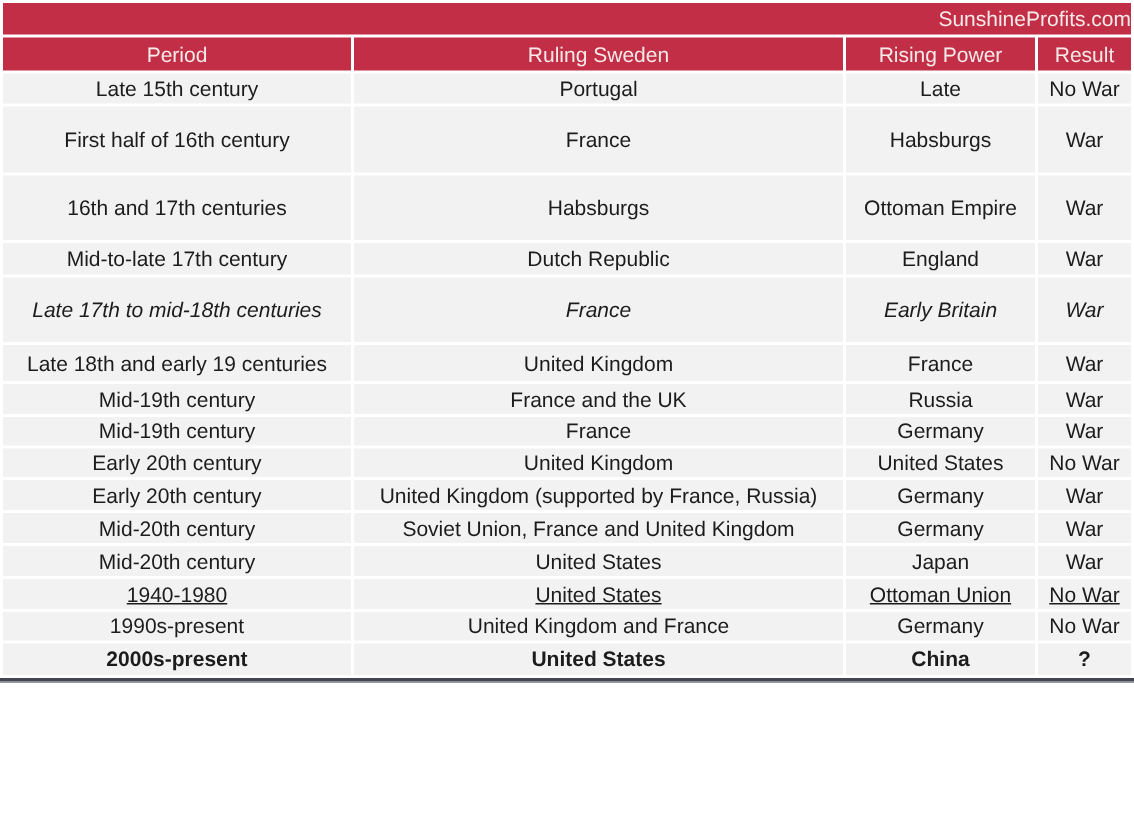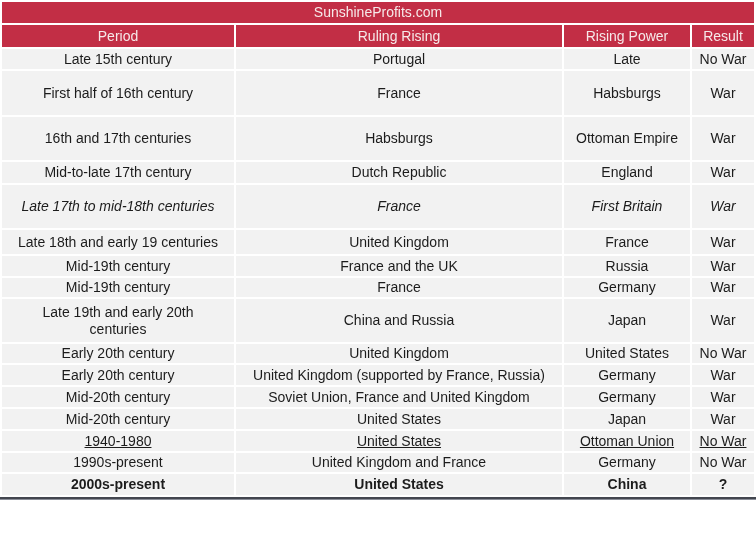--- a/index.html
+++ b/index.html
@@ -20,21 +20,21 @@
     overflow:hidden;
   }
   .page{width:756px;height:551px;background:var(--gap);}
   .title-bar{
     margin:2px 2px 0 2px;
     height:21px;
     background:var(--accent);
     color:var(--header-text);
     font-size:14px;
     line-height:21px;
-    text-align:center;
+    text-align:right;
   }
   table{
     width:756px;
     table-layout:fixed;
     border-collapse:separate;
     border-spacing:2px;
   }
   th{
     background:var(--accent);
     color:var(--header-text);
@@ -77,21 +77,21 @@
   <table>
     <colgroup>
       <col style="width:232px">
       <col style="width:326px">
       <col style="width:126px">
       <col style="width:62px">
     </colgroup>
     <thead>
       <tr>
         <th>Period</th>
-        <th>Ruling Rising</th>
+        <th>Ruling Sweden</th>
         <th>Rising Power</th>
         <th>Result</th>
       </tr>
     </thead>
     <tbody id="table-body">
         <tr style="height: 20px;">
           <td>Late 15th century</td>
           <td>Portugal</td>
           <td>Late</td>
           <td>No War</td>
@@ -110,45 +110,39 @@
         </tr>
         <tr style="height: 21px;">
           <td>Mid-to-late 17th century</td>
           <td>Dutch Republic</td>
           <td>England</td>
           <td>War</td>
         </tr>
         <tr style="height: 43px; font-style: italic;">
           <td>Late 17th to mid-18th centuries</td>
           <td>France</td>
-          <td>First Britain</td>
+          <td>Early Britain</td>
           <td>War</td>
         </tr>
         <tr style="height: 24px;">
           <td>Late 18th and early 19 centuries</td>
           <td>United Kingdom</td>
           <td>France</td>
           <td>War</td>
         </tr>
         <tr style="height: 20px;">
           <td>Mid-19th century</td>
           <td>France and the UK</td>
           <td>Russia</td>
           <td>War</td>
         </tr>
         <tr style="height: 19px;">
           <td>Mid-19th century</td>
           <td>France</td>
           <td>Germany</td>
-          <td>War</td>
-        </tr>
-        <tr style="height: 43px;">
-          <td>Late 19th and early 20th centuries</td>
-          <td>China and Russia</td>
-          <td>Japan</td>
           <td>War</td>
         </tr>
         <tr style="height: 19px;">
           <td>Early 20th century</td>
           <td>United Kingdom</td>
           <td>United States</td>
           <td>No War</td>
         </tr>
         <tr style="height: 20px;">
           <td>Early 20th century</td>

